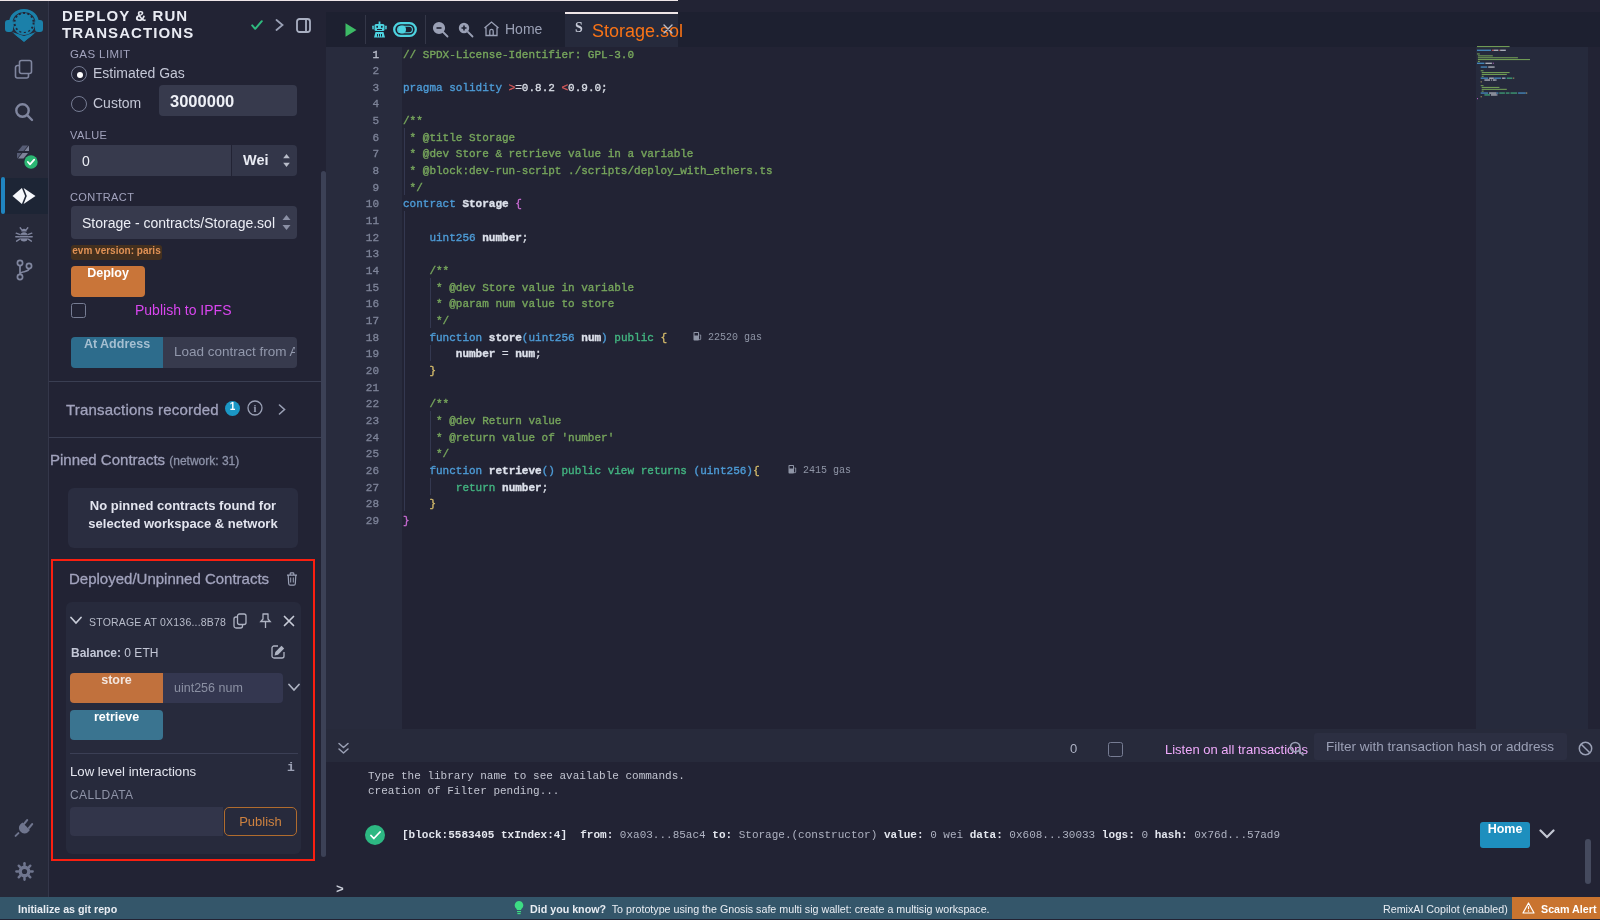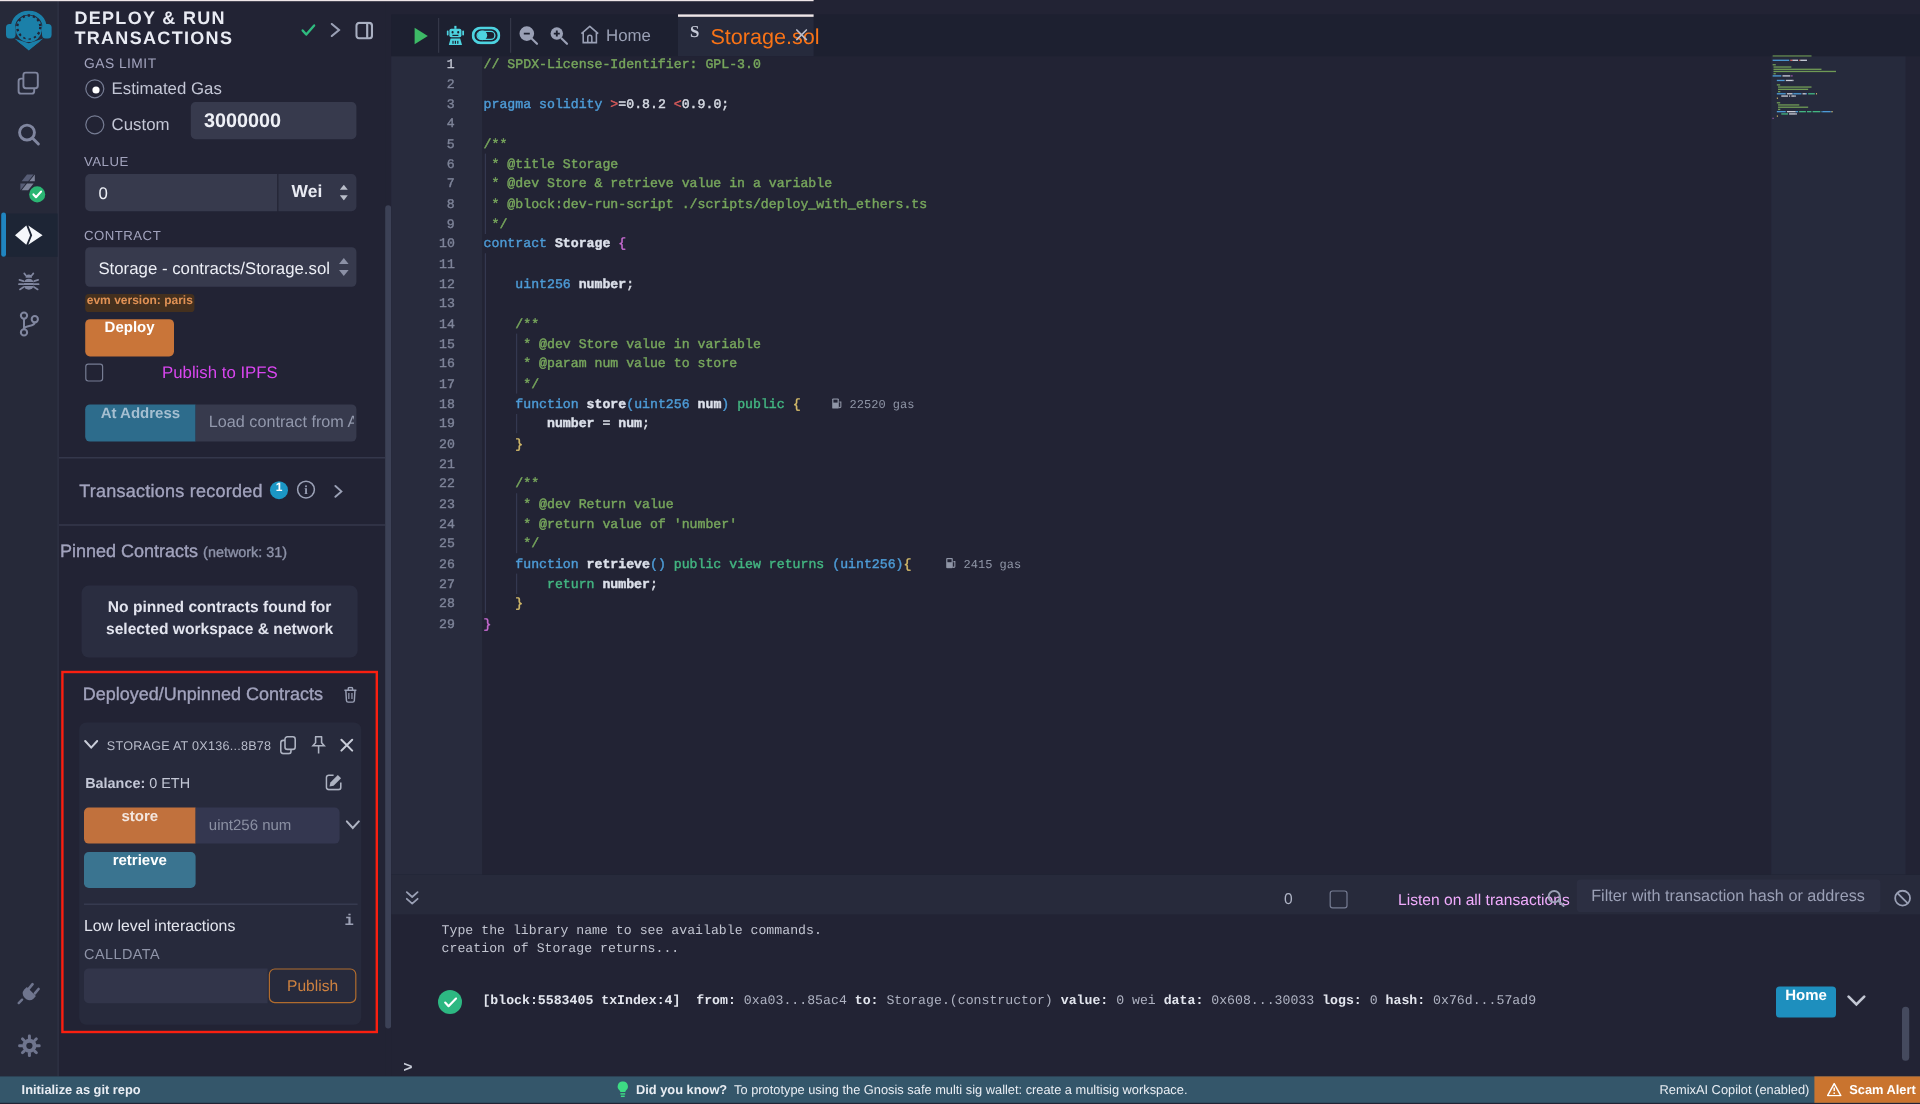--- a/index.html
+++ b/index.html
@@ -450,21 +450,21 @@
           <circle cx="6.2" cy="6.2" r="4.7"></circle>
           <path d="M9.8 9.8 L14 14" stroke-linecap="round"></path>
         </svg>
       <div class="abs" style="left:988px;top:4px;width:253px;height:27px;background:#2c2f42;border-radius:3px;"></div>
       <div class="abs" style="left:1000px;top:10px;font-size:13.5px;color:#9ba0b6;">Filter with transaction hash or address</div>
       <svg class="abs" style="left:1252px;top:12px;" width="15" height="15" viewBox="0 0 15 15" fill="none" stroke="#9aa0b5" stroke-width="1.5">
           <circle cx="7.5" cy="7.5" r="6.2"></circle>
           <path d="M3.2 3.2 L11.8 11.8"></path>
         </svg>
       <div class="abs mono" style="left:42px;top:40px;font-size:11px;line-height:15px;color:#c2c5d1;white-space:pre;">Type the library name to see available commands.
-creation of Storage returns...</div>
+creation of Filter pending...</div>
       <div class="abs" style="left:39px;top:96px;width:20px;height:20px;border-radius:50%;background:#2db882;"></div>
       <svg class="abs" style="left:44px;top:102px;" width="11" height="9" viewBox="0 0 11 9" fill="none">
           <path d="M1 4.5 l2.8 3 L10 1" stroke="#fff" stroke-width="1.8" stroke-linecap="round" stroke-linejoin="round"></path>
         </svg>
       <div class="abs mono" style="left:76px;top:100px;font-size:11px;color:#aeb2c1;white-space:pre;"><b style="color:#e3e6ee;">[block:5583405 txIndex:4]</b>  <b style="color:#e3e6ee;">from:</b> 0xa03...85ac4 <b style="color:#e3e6ee;">to:</b> Storage.(constructor) <b style="color:#e3e6ee;">value:</b> 0 wei <b style="color:#e3e6ee;">data:</b> 0x608...30033 <b style="color:#e3e6ee;">logs:</b> 0 <b style="color:#e3e6ee;">hash:</b> 0x76d...57ad9</div>
       <div class="abs btn" style="left:1154px;top:93px;width:50px;height:26px;background:#1e8fbe;border-radius:3px;color:#fff;font-size:12.5px;">Home</div>
       <svg class="abs" style="left:1213px;top:100px;" width="16" height="10" viewBox="0 0 16 10" fill="none">
           <path d="M1.5 1.5 L8 8 L14.5 1.5" stroke="#c3c7d3" stroke-width="2.2" stroke-linecap="round"></path>
         </svg>
       <div class="abs mono" style="left:10px;top:153px;font-size:13px;font-weight:bold;color:#c9cdd8;">&gt;</div>

